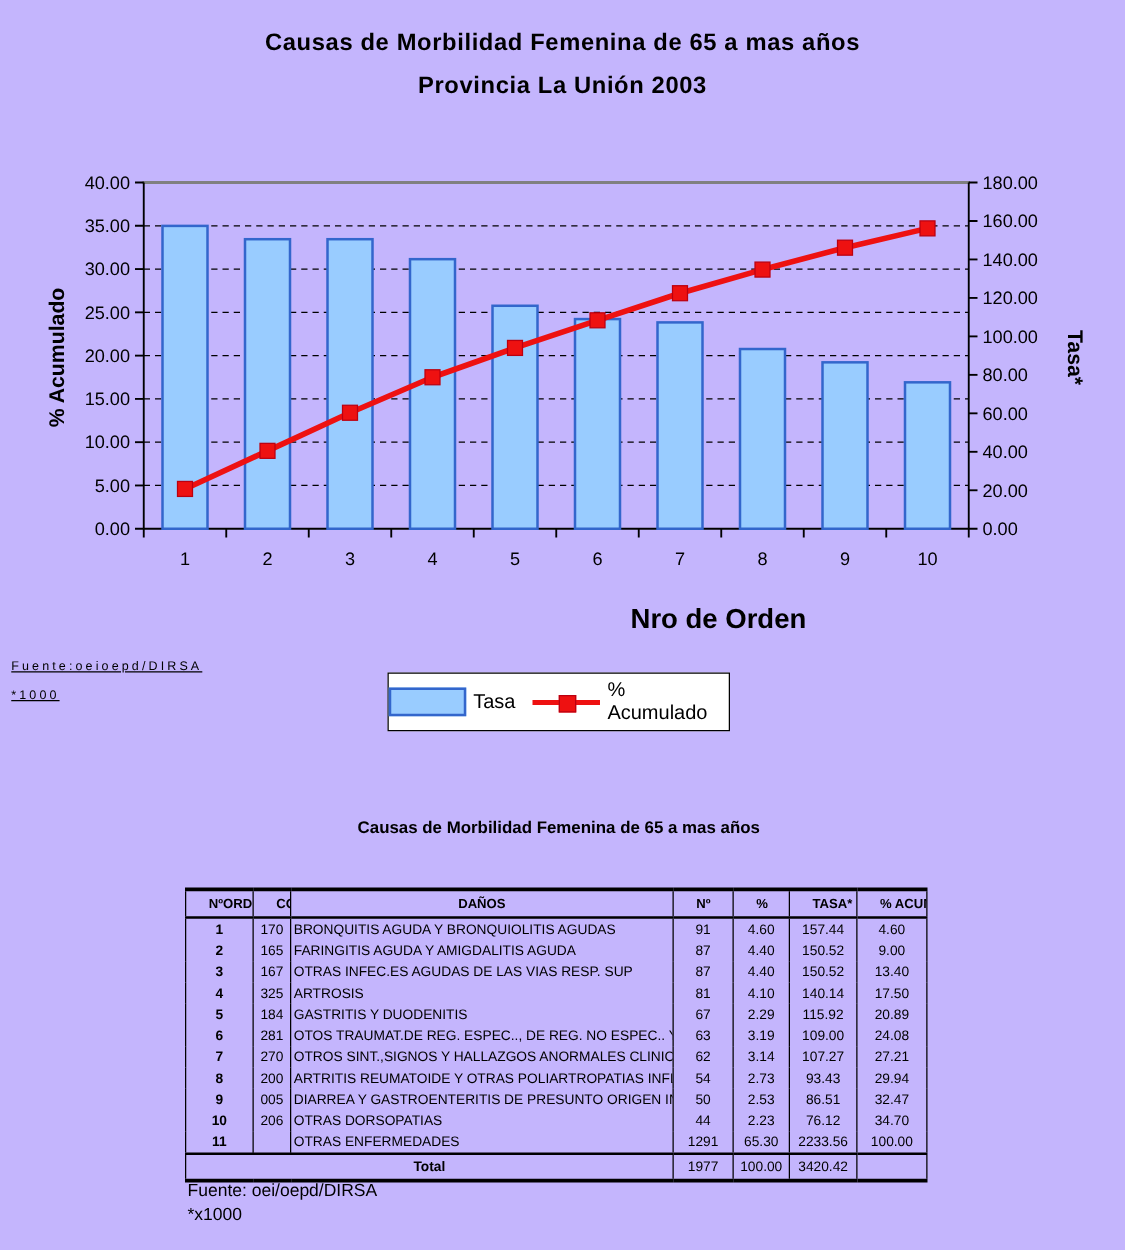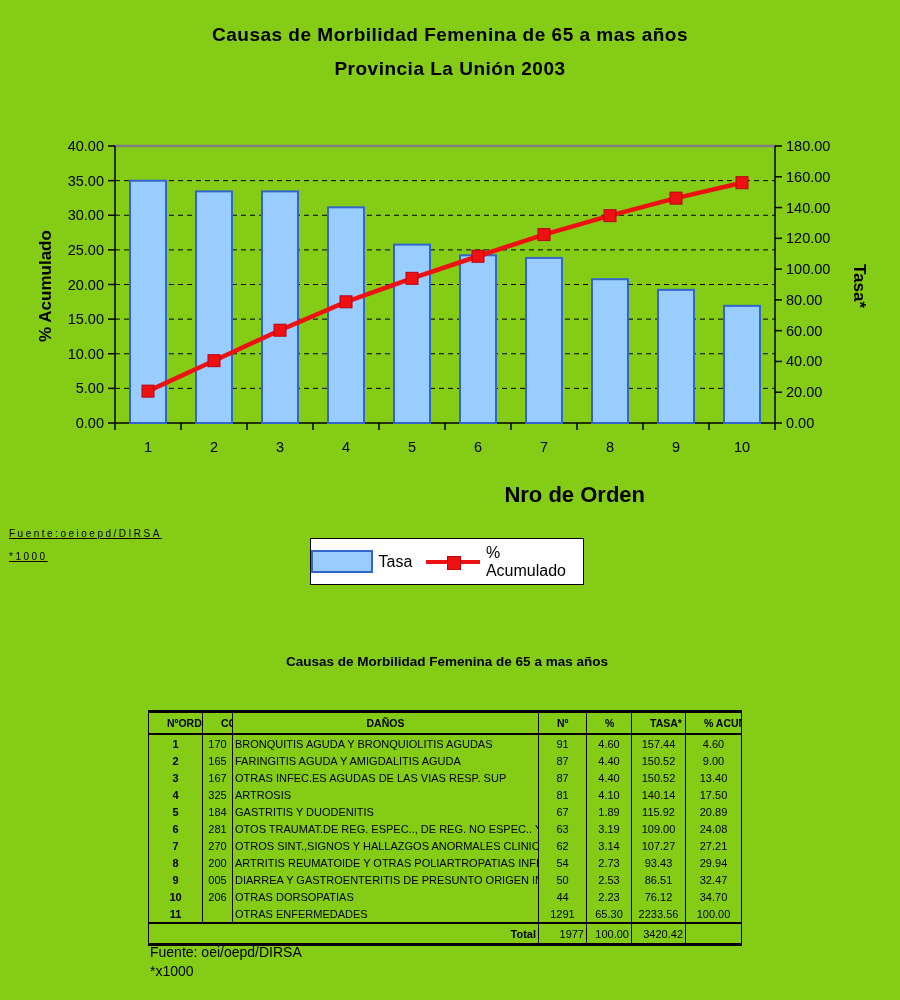--- a/index.html
+++ b/index.html
@@ -1,17 +1,17 @@
 <!DOCTYPE html>
 <html><head>
 <meta charset="utf-8">
 <style>
   html,body{margin:0;padding:0;background:#ffffff;}
   #screen{
-    position:relative;width:900px;height:1000px;background:#84cc16;overflow:hidden;
+    position:relative;width:900px;height:1000px;background:#c4b5fd;overflow:hidden;
     font-family:"Liberation Sans",sans-serif;color:#000;
   }
   .main-title{
     position:absolute;left:0;width:900px;text-align:center;
     font-size:19px;font-weight:bold;letter-spacing:0.5px;
   }
   #main-title-1{top:24px;}
   #main-title-2{top:58px;}
   #chart-svg{position:absolute;left:0;top:130px;}
   #chart-svg text{font-family:"Liberation Sans",sans-serif;fill:#000;}
@@ -66,21 +66,20 @@
   table.morb td{
     border-left:1px solid #000;border-right:1px solid #000;
     text-align:center;height:17px;padding:0 2px;
     white-space:nowrap;overflow:hidden;
   }
   table.morb tbody td:nth-child(1){font-weight:bold;}
   table.morb tbody td:nth-child(3){text-align:left;}
   table.morb tr.total-row td{
     border-top:2px solid #000;border-bottom:3px solid #000;
     height:19px;
-    text-align:right;
   }
   table.morb tr.total-row td:first-child{font-weight:bold;}
   .table-footnote{position:absolute;left:150px;font-size:14px;}
   #table-footnote-1{top:944px;}
   #table-footnote-2{top:963px;text-align:right;}
 </style>
 </head>
 <body>
 
 <div id="screen">
@@ -258,21 +257,21 @@
             <td>81</td>
             <td>4.10</td>
             <td>140.14</td>
             <td>17.50</td>
           </tr>
           <tr>
             <td>5</td>
             <td>184</td>
             <td>GASTRITIS Y DUODENITIS</td>
             <td>67</td>
-            <td>1.89</td>
+            <td>2.29</td>
             <td>115.92</td>
             <td>20.89</td>
           </tr>
           <tr>
             <td>6</td>
             <td>281</td>
             <td>OTOS TRAUMAT.DE REG. ESPEC.., DE REG. NO ESPEC.. Y DE</td>
             <td>63</td>
             <td>3.19</td>
             <td>109.00</td>

